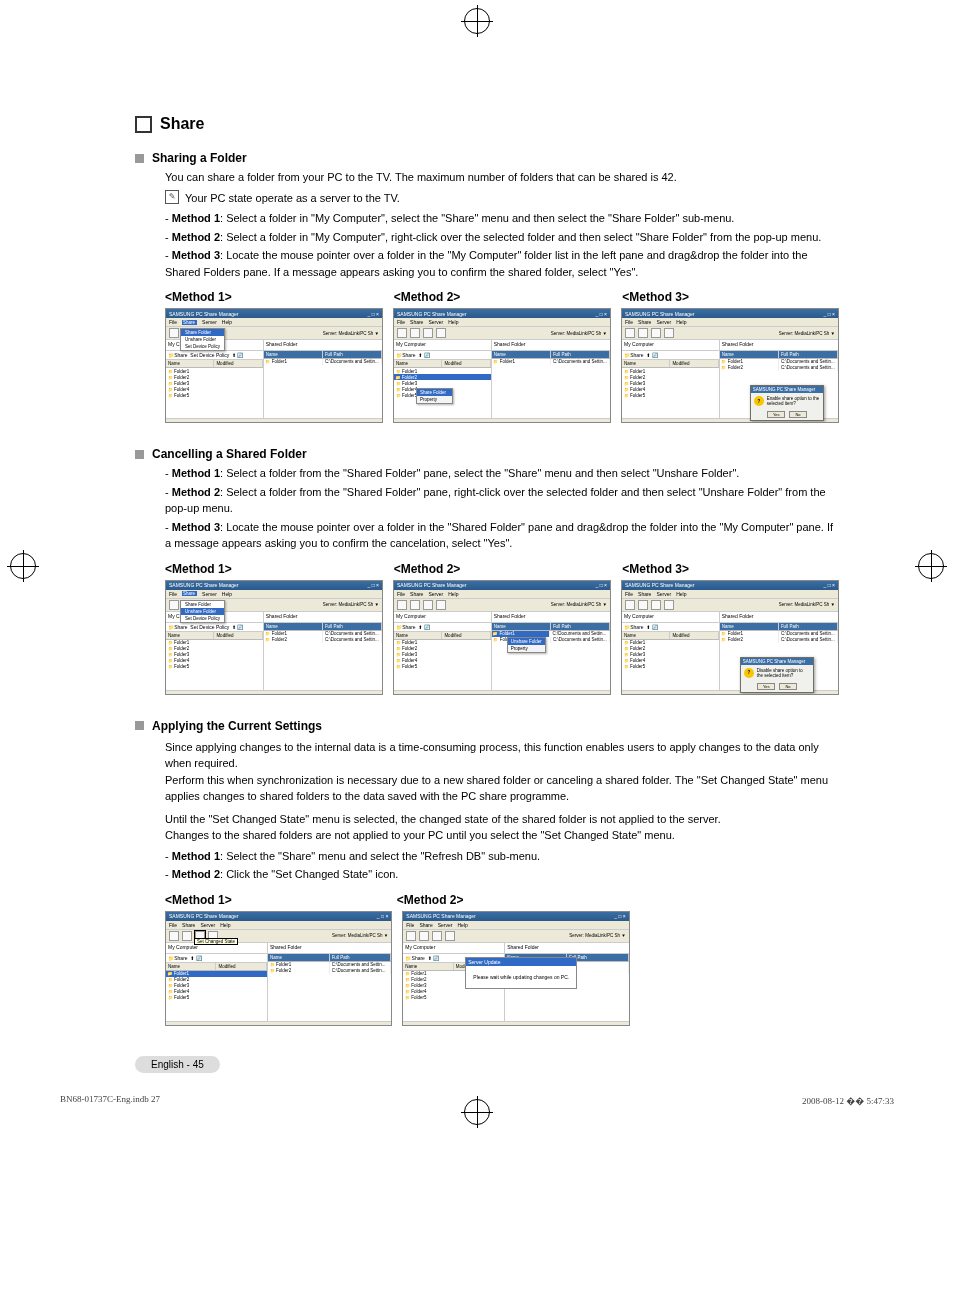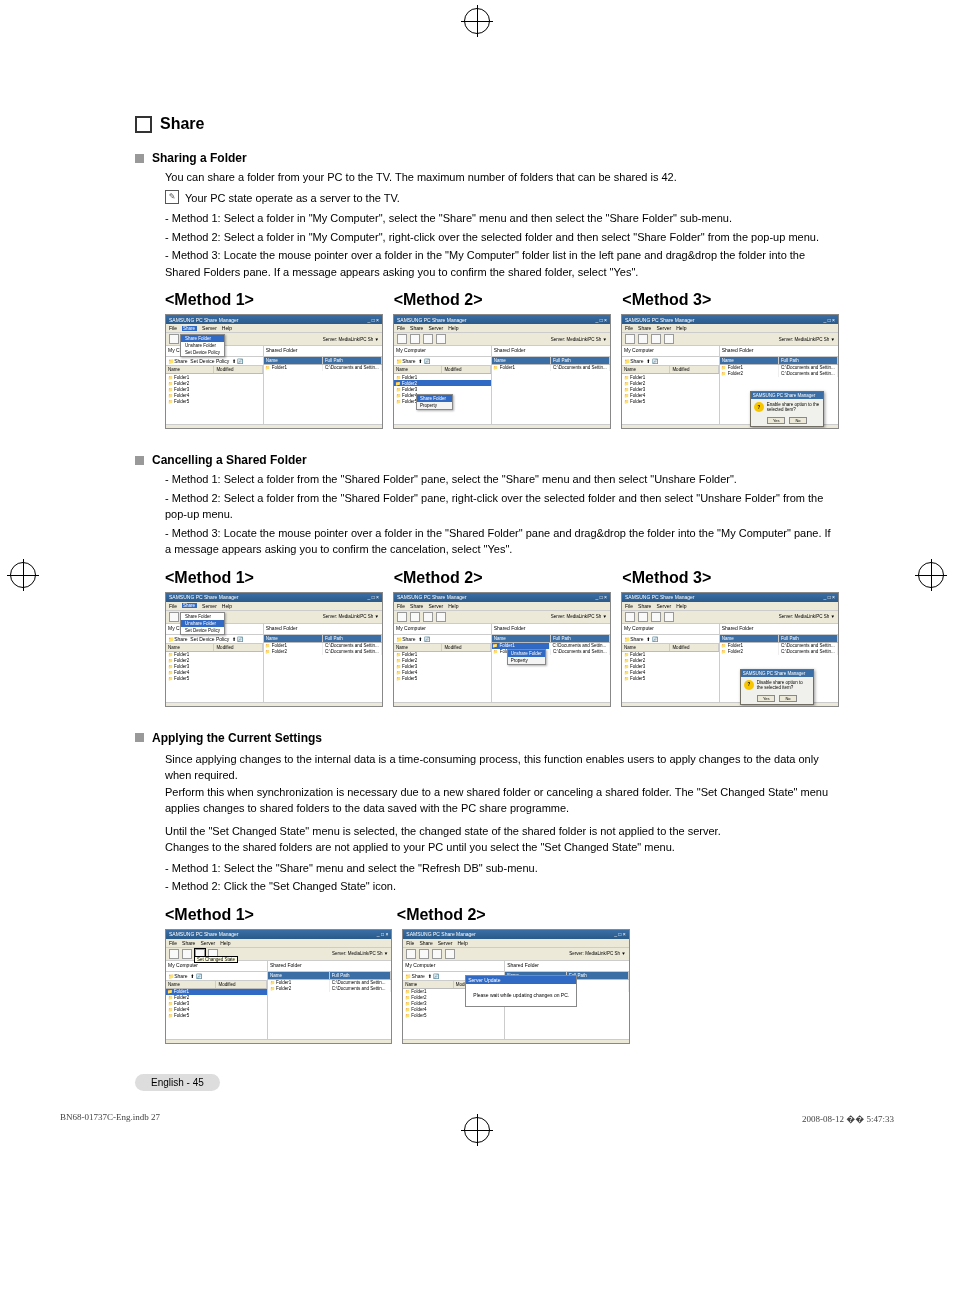--- a/index.html
+++ b/index.html
@@ -78,21 +78,21 @@
   }
   ul.methods > li::before {
     content: "- ";
   }
   .method-labels {
     display: flex;
     gap: 12px;
     margin-top: 8px;
     margin-bottom: 2px;
     font-weight: bold;
-    font-size: 16px;
+    font-size: 12px;
   }
   .method-labels > div {
     flex: 1;
   }
   .screenshot-row {
     display: flex;
     gap: 10px;
     margin-left: 30px;
     margin-bottom: 8px;
   }
@@ -399,21 +399,21 @@
     content: "";
     position: absolute;
     background: #000;
   }
   .reg-mark::before { top: 50%; left: -4px; right: -4px; height: 1px; }
   .reg-mark::after  { left: 50%; top: -4px; bottom: -4px; width: 1px; }
   .reg-top { top: 8px; left: 50%; transform: translateX(-50%); }
   .reg-bottom { bottom: 8px; left: 50%; transform: translateX(-50%); }
   .reg-left { top: 50%; left: 10px; transform: translateY(-50%); }
   .reg-right { top: 50%; right: 10px; transform: translateY(-50%); }
-  .bold {font-weight:normal;}
+  .bold {font-weight:bold;}
 </style>
 </head>
 <body>
 
 <div class="reg-mark reg-top"></div>
 <div class="reg-mark reg-bottom"></div>
 <div class="reg-mark reg-left"></div>
 <div class="reg-mark reg-right"></div>
 
 <div class="page">

